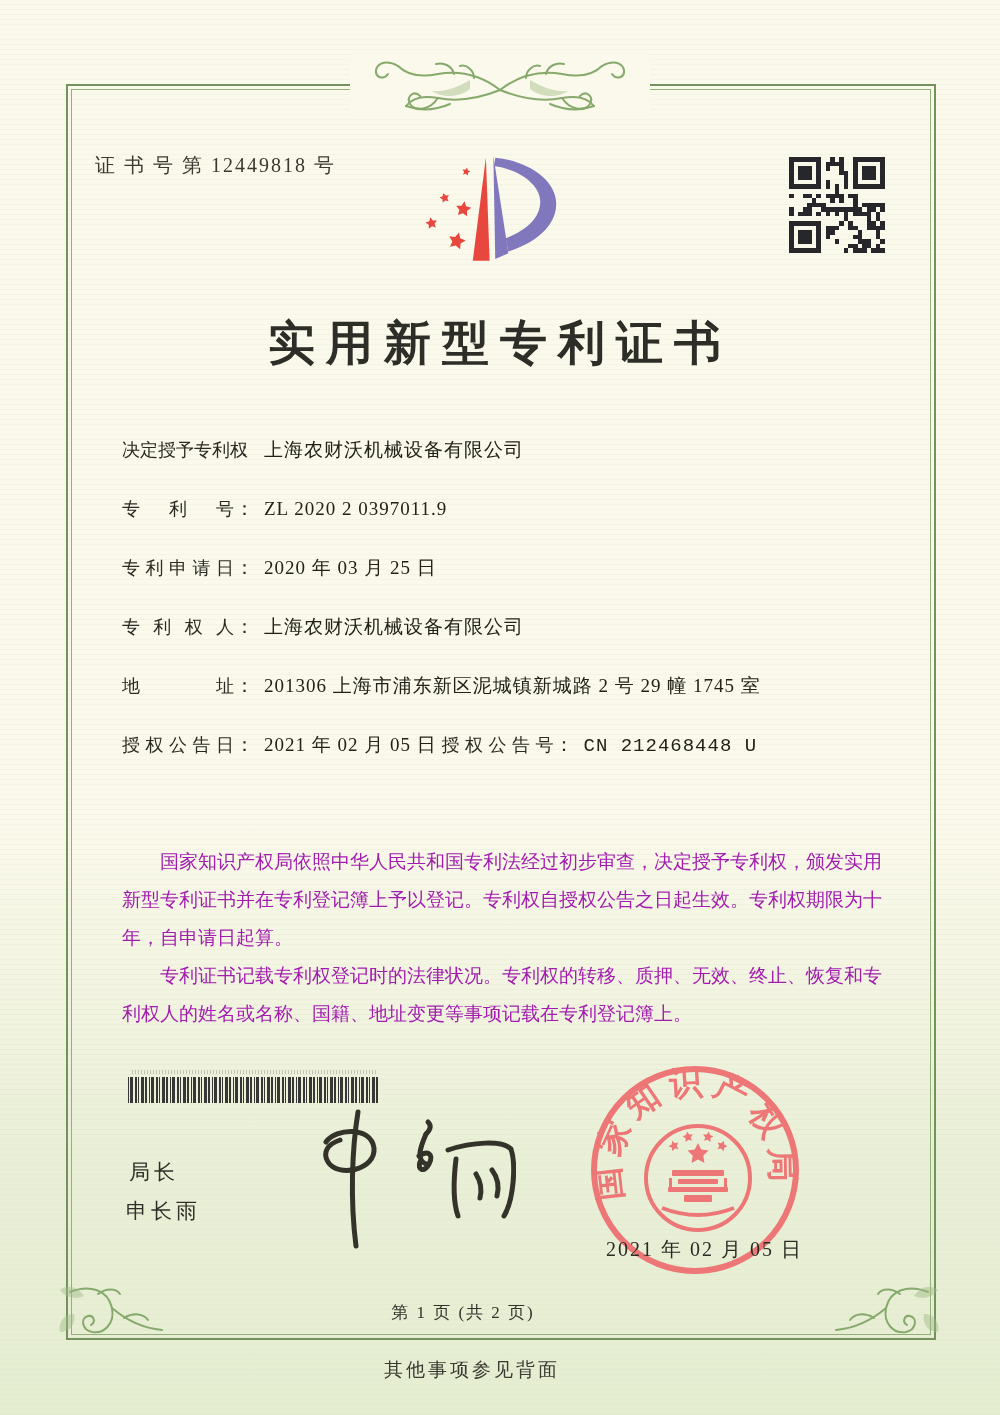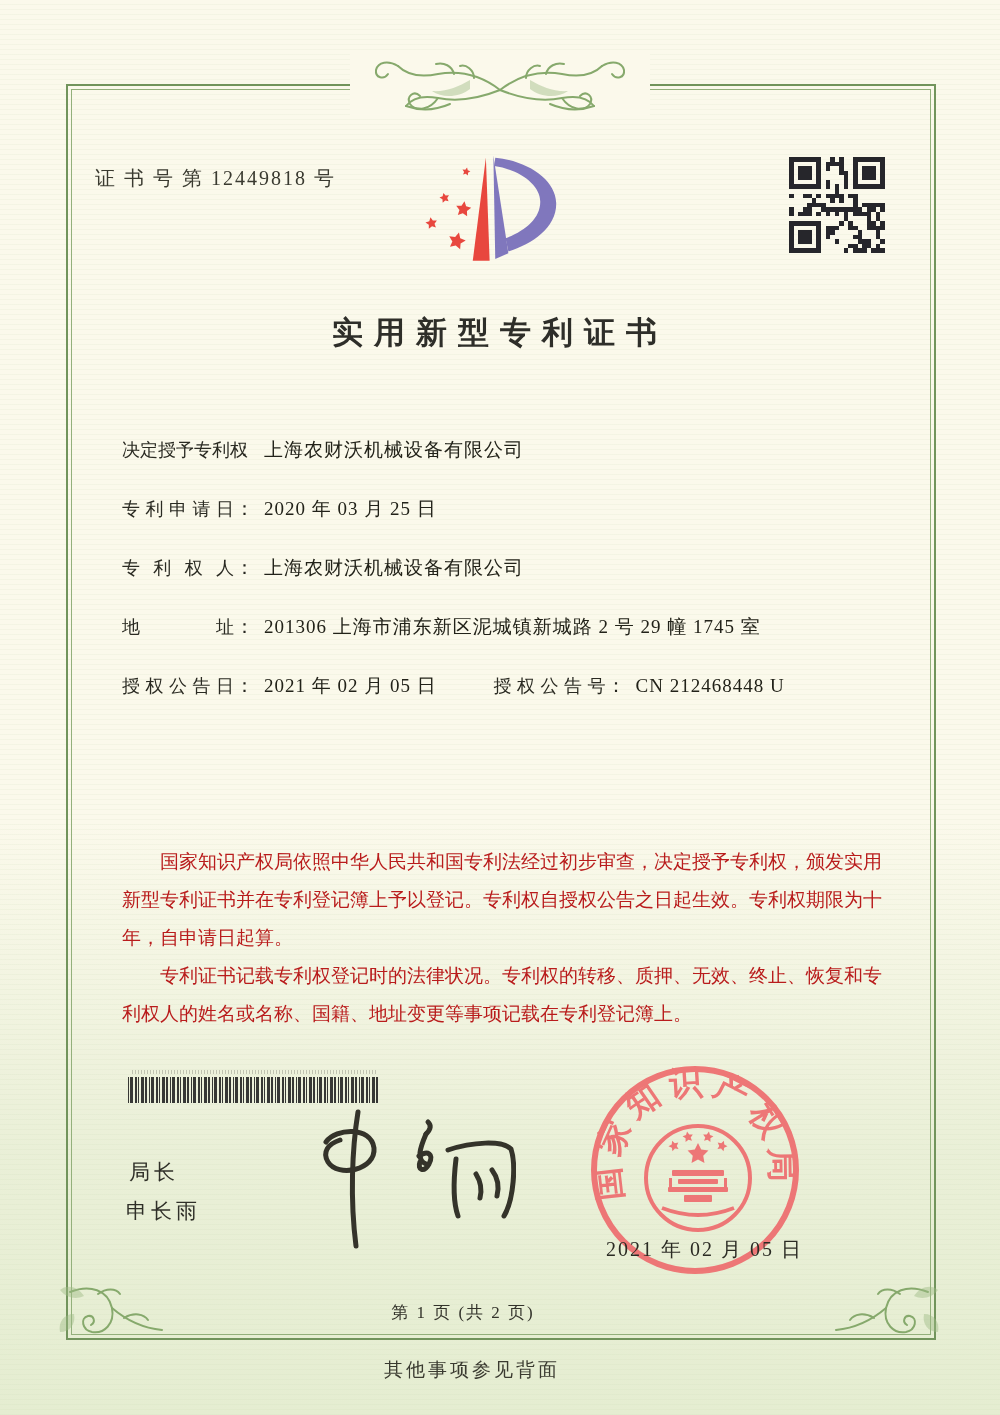--- a/index.html
+++ b/index.html
@@ -23,43 +23,43 @@
     border:2px solid #72945c;
   }
   .frame-inner{
     position:absolute; inset:3px; border:1px solid #93b07b;
   }
   .ornament{position:absolute; pointer-events:none;}
   .ornament-top{left:350px; top:54px; background:#fbf9eb;}
   .corner-l{left:54px; top:1280px;}
   .corner-r{left:834px; top:1280px;}
   .cert-no{
-    position:absolute; left:95px; top:165px;
+    position:absolute; left:95px; top:152px;
     font-size:20px; letter-spacing:2px; color:#3a3a30;
   }
   .logo{position:absolute; left:424px; top:146px;}
   .qr{position:absolute; left:789px; top:157px; width:96px; height:96px;}
   .qr rect{fill:#26262b;}
   .title{
     position:absolute; left:0; right:0; top:312px; text-align:center;
-    font-size:31px; font-weight:600; letter-spacing:11px; color:#2e2e29;
+    font-size:47px; font-weight:600; letter-spacing:11px; color:#2e2e29;
   }
   .fields{position:absolute; left:122px; top:437px; width:780px; font-size:19px;}
   .field-row{height:21px; margin-bottom:38px; white-space:nowrap;}
   .f-label{
     display:inline-block; width:112px; font-size:18px;
     text-align:justify; text-align-last:justify; text-justify:inter-character;
     vertical-align:baseline; color:#2a2a22;
   }
   .f-colon{margin-left:1px;}
   .f-value{padding-left:10px; letter-spacing:1px; color:#222219;}
-  .f-group2{margin-left:52px;}
+  .f-group2{font-family:Liberation Mono, monospace;}
   .paras{
     position:absolute; left:122px; top:843px; width:760px;
-    font-size:19px; line-height:38px; color:#b91c1c; text-align:justify;
+    font-size:19px; line-height:38px; color:#a21caf; text-align:justify;
   }
   .paras p{margin:0; text-indent:2em;}
   .microtext{
     position:absolute; left:132px; top:1070px; width:246px; height:4px; opacity:.6;
     background:repeating-linear-gradient(90deg, rgba(110,110,100,.6) 0 1px, transparent 1px 3px);
   }
   .barcode{position:absolute; left:128px; top:1077px; opacity:.88;}
   .barcode rect{fill:#1f1f1f;}
   .officer-title,.officer-name{
     position:absolute; font-family:Liberation Mono, monospace;
@@ -362,20 +362,23 @@
       <rect x="20" y="20" width="1" height="1"></rect>
     </svg>
 
   <div class="title">实用新型专利证书</div>
 
   <div class="fields">
     <div class="field-row">
       <span class="f-label">决定授予专利权</span><span class="f-colon">：</span><span class="f-value">上海农财沃机械设备有限公司</span>
     </div>
     <div class="field-row">
+      <span class="f-label">专利号</span><span class="f-colon">：</span><span class="f-value">ZL 2020 2 0397011.9</span>
+    </div>
+    <div class="field-row">
       <span class="f-label">专利申请日</span><span class="f-colon">：</span><span class="f-value">2020 年 03 月 25 日</span>
     </div>
     <div class="field-row">
       <span class="f-label">专利权人</span><span class="f-colon">：</span><span class="f-value">上海农财沃机械设备有限公司</span>
     </div>
     <div class="field-row">
       <span class="f-label">地址</span><span class="f-colon">：</span><span class="f-value">201306 上海市浦东新区泥城镇新城路 2 号 29 幢 1745 室</span>
     </div>
     <div class="field-row">
       <span>

